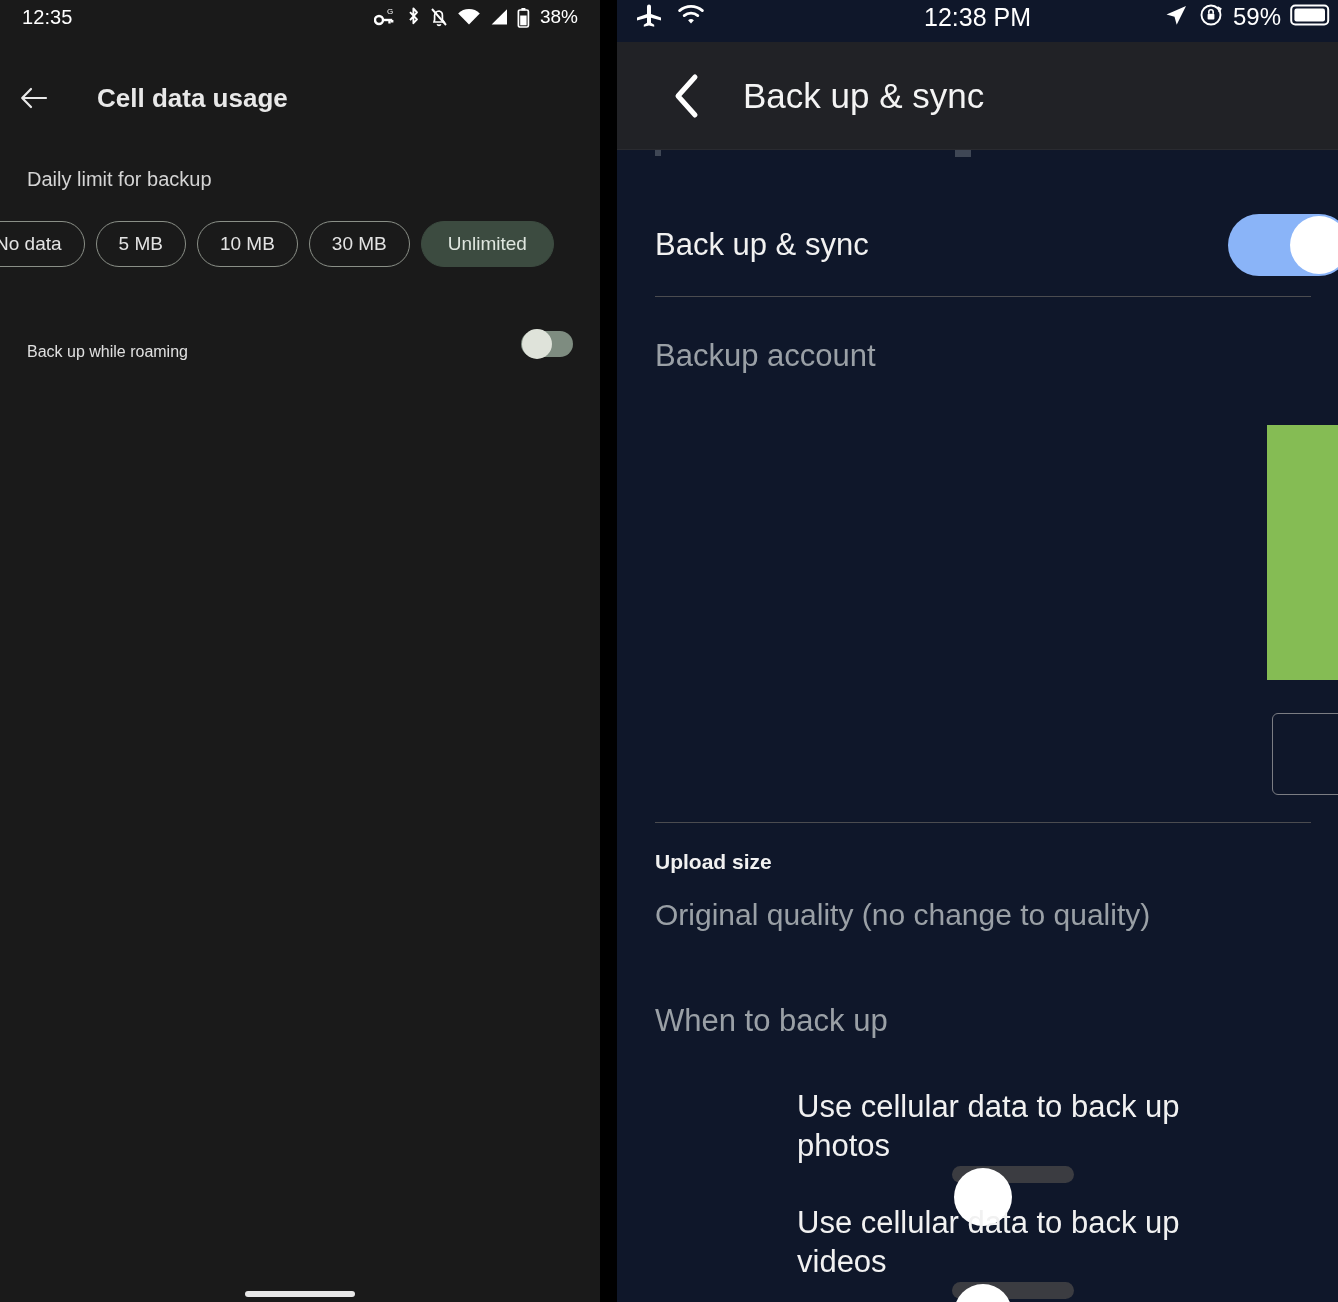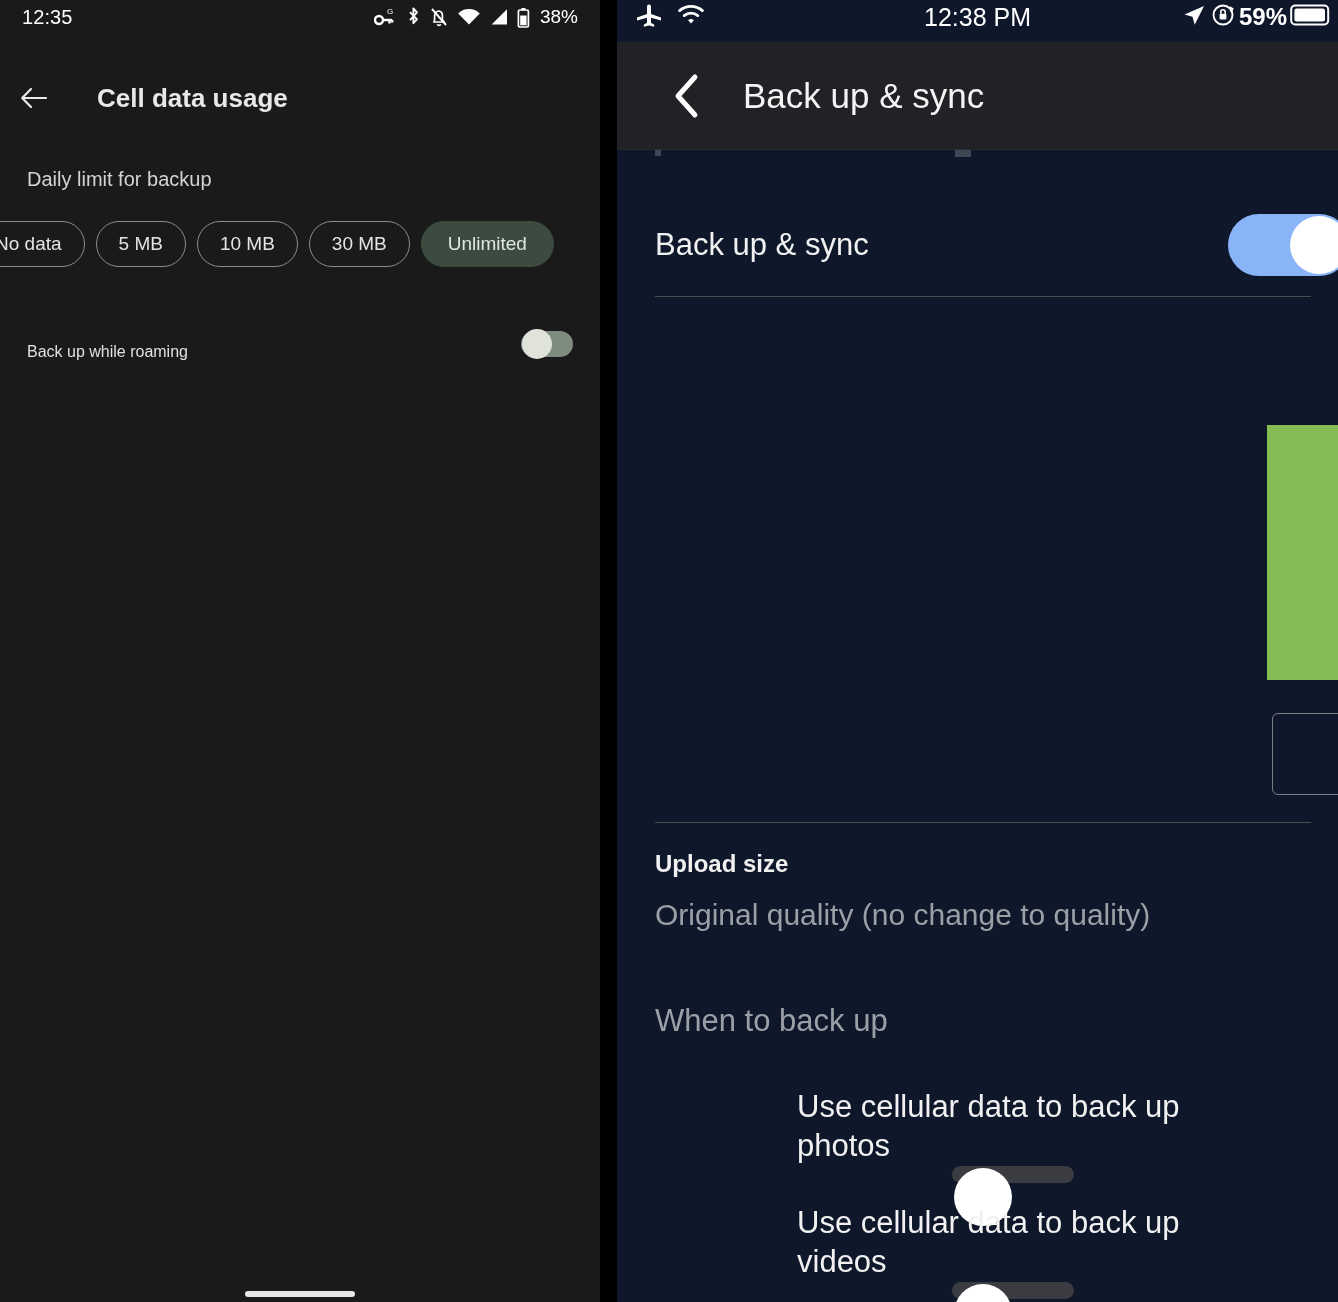--- a/index.html
+++ b/index.html
@@ -108,21 +108,21 @@
     position:absolute; left:18px; top:0; height:34px;
     display:flex; align-items:center; gap:13px;
   }
   .r-clock {
     position:absolute; left:0; top:0; width:721px; height:34px;
     display:flex; align-items:center; justify-content:center;
     font-size:25px; color:#fff; font-weight:400;
   }
   .r-sb-right {
     position:absolute; right:6px; top:0; height:34px;
-    display:flex; align-items:center; gap:3px;font-weight:bold;
+    display:flex; align-items:center; gap:9px;
   }
   .r-batt-pct { font-size:24px; color:#fff; }
 
   .r-header {
     position:absolute; left:0; top:42px; width:721px; height:108px;
     display:flex; align-items:center; background:#212226;
     border-bottom:1px solid #2a2b30;
   }
   .r-back {
     width:46px; height:46px; margin-left:47px;
@@ -174,21 +174,21 @@
     width:355px; height:82px;
     border:1px solid #7b7d83; border-radius:6px;
     background:transparent;
     display:flex; align-items:center; justify-content:center;
     font-size:31px; color:#a6c8ff;
     font-family:"Liberation Sans", sans-serif;
   }
 
   .r-item-title {
     position:absolute; left:38px;
-    font-size:24px; color:#f1f1f1; font-weight:700;
+    font-size:21px; color:#f1f1f1; font-weight:700;
   }
   .r-item-sub {
     position:absolute; left:38px;
     font-size:30px; color:#9aa0a6;
   }
 
   .r-cell-row {
     position:absolute; left:16px; width:710px; height:96px;
     display:flex; align-items:center; justify-content:space-between;
     padding-left:38px;
@@ -346,20 +346,21 @@
 
     <div class="r-toggle-row">
       <div class="r-toggle-label">Back up &amp; sync</div>
       <div class="switch-on">
         <div class="thumb"></div>
       </div>
     </div>
 
     <div class="r-divider" style="top:296px;"></div>
 
+    <div class="r-subhead" style="top:338px;">Backup account</div>
 
     <div class="storage-block"></div>
 
     <div class="manage-btn">Manage storage</div>
 
     <div class="r-divider" style="top:822px;"></div>
 
     <div class="r-item-title" style="top:850px;">Upload size</div>
     <div class="r-item-sub" style="top:898px;">Original quality (no change to quality)</div>
 

